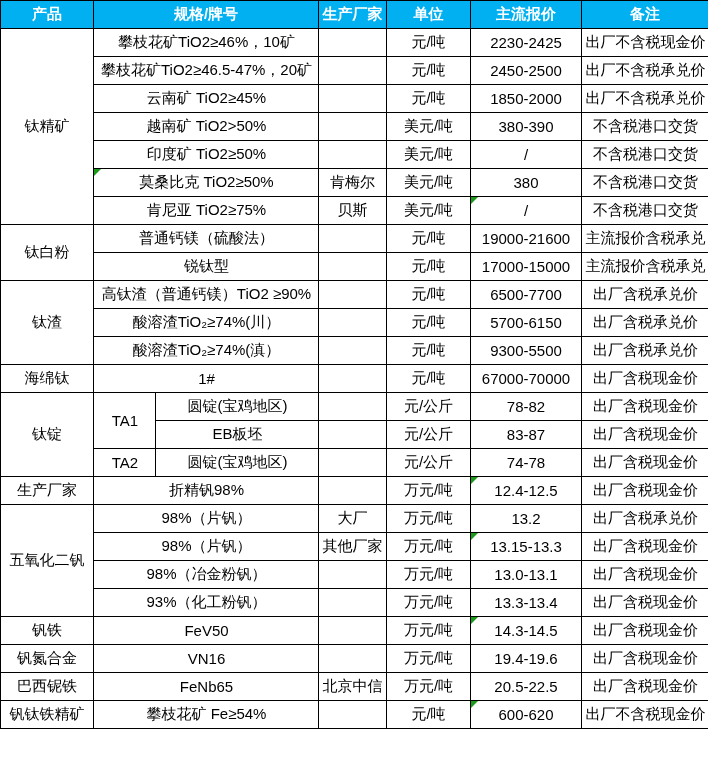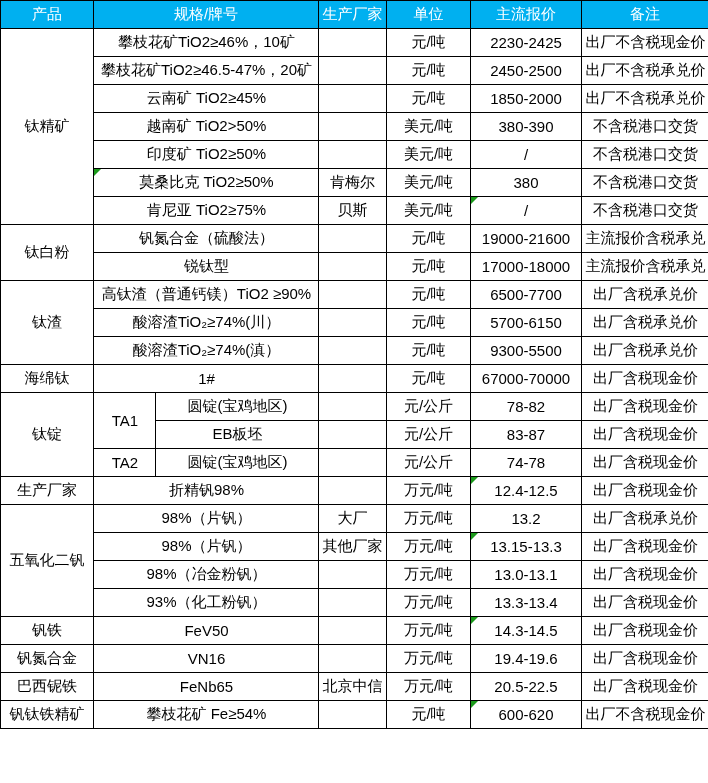--- a/index.html
+++ b/index.html
@@ -21,21 +21,21 @@
     color:#000000;
     white-space:nowrap;
     overflow:hidden;
     vertical-align:middle;
     position:relative;
     box-sizing:border-box;
   }
   th{
     background:#00B0F0;
     color:#ffffff;
-    font-weight:normal;
+    font-weight:bold;
     text-align:center;
     font-size:15px;
   }
   td.product,td.maker,td.unit,td.price{text-align:center;}
   td.spec,td.speca,td.specb,td.remark{text-align:center;padding-left:3px;}
   td.tri::before{
     content:"";
     position:absolute;
     top:0;left:0;
     width:0;height:0;
@@ -112,31 +112,31 @@
       </tr>
       <tr>
         <td colspan="2" class="spec">肯尼亚 TiO2≥75%</td>
         <td class="maker">贝斯</td>
         <td class="unit">美元/吨</td>
         <td class="price tri">/</td>
         <td class="remark">不含税港口交货</td>
       </tr>
       <tr>
         <td rowspan="2" class="product">钛白粉</td>
-        <td colspan="2" class="spec">钒氮合金（硫酸法）</td>
+        <td colspan="2" class="spec">普通钙镁（硫酸法）</td>
         <td class="maker"></td>
         <td class="unit">元/吨</td>
         <td class="price">19000-21600</td>
         <td class="remark">主流报价含税承兑</td>
       </tr>
       <tr>
         <td colspan="2" class="spec">锐钛型</td>
         <td class="maker"></td>
         <td class="unit">元/吨</td>
-        <td class="price">17000-18000</td>
+        <td class="price">17000-15000</td>
         <td class="remark">主流报价含税承兑</td>
       </tr>
       <tr>
         <td rowspan="3" class="product">钛渣</td>
         <td colspan="2" class="spec">高钛渣（普通钙镁）TiO2 ≥90%</td>
         <td class="maker"></td>
         <td class="unit">元/吨</td>
         <td class="price">6500-7700</td>
         <td class="remark">出厂含税承兑价</td>
       </tr>

